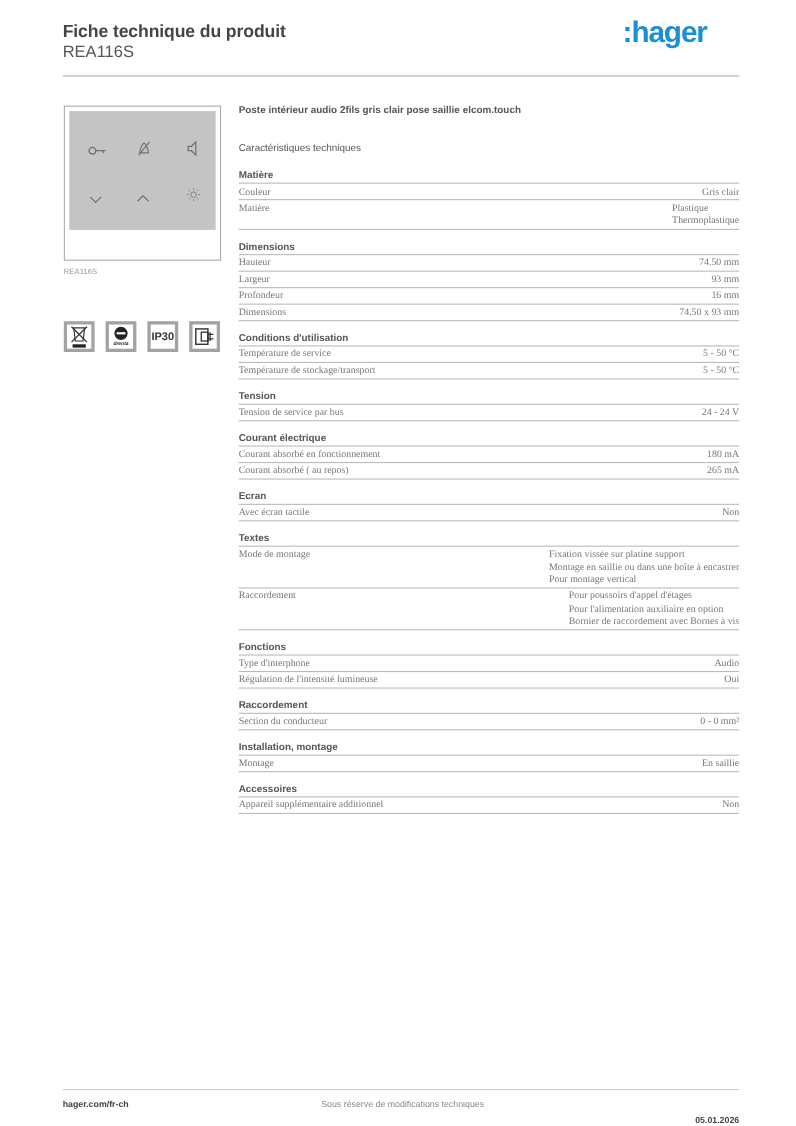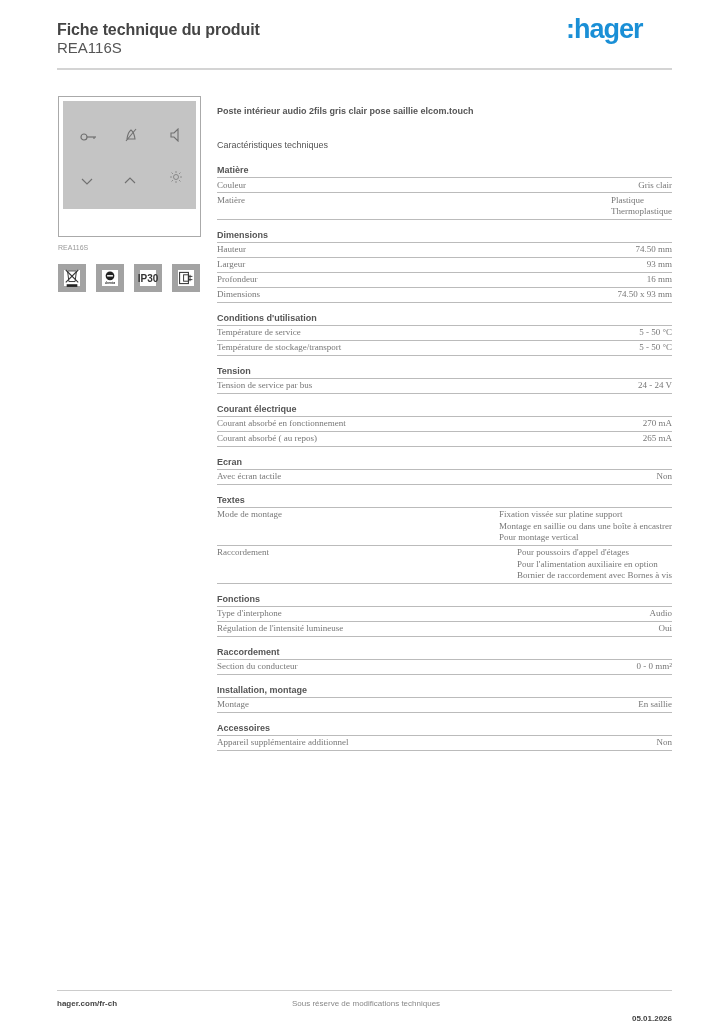--- a/index.html
+++ b/index.html
@@ -10,24 +10,24 @@
   .header-ref { position: absolute; left: 57px; top: 39px; font-size: 15px; color: #555; }
   .logo { position: absolute; left: 566px; top: 14px; font-size: 27px; font-weight: bold; color: #1a8fd6; letter-spacing: -1px; }
   .header-rule { position: absolute; left: 57px; top: 68px; width: 615px; height: 2px; background: #d4d4d4; }
 
   .product-frame { position: absolute; left: 58px; top: 96px; width: 143px; height: 141px; border: 1px solid #aaa; background: #fff; }
   .product-screen { position: absolute; left: 4px; top: 4px; width: 133px; height: 108px; background: #c4c4c4; }
   .pic { position: absolute; color: #707070; font-size: 13px; line-height: 1; }
   .product-caption { position: absolute; left: 58px; top: 244px; font-size: 7px; color: #999; }
 
   .badges { position: absolute; left: 58px; top: 264px; display: flex; gap: 10px; }
-  .badge { width: 28px; height: 28px; border: 6px solid #a3a3a3; display: flex; align-items: center; justify-content: center; font-size: 10px; font-weight: bold; color: #333; background: #fff; }
+  .badge { width: 28px; height: 28px; border: 3px solid #a3a3a3; display: flex; align-items: center; justify-content: center; font-size: 10px; font-weight: bold; color: #333; background: #fff; margin-top: 28px; }
 
   .main { position: absolute; left: 217px; top: 95px; width: 455px; }
-  .desc { font-size: 9px; font-weight: bold; color: #555; height: 34px; margin-top: 11px; }
+  .desc { font-size: 9px; font-weight: bold; color: #555; height: 34px; }
   .sec-title-main { font-size: 9px; font-weight: normal; color: #555; height: 24px; }
   .group { margin-bottom: 9px; }
   .group-head { font-size: 9px; font-weight: bold; color: #555; padding: 0 0 1px 0; border-bottom: 1px solid #bbb; line-height: 12px; }
   .row { display: flex; justify-content: space-between; font-size: 9px; color: #777; border-bottom: 1px solid #bbb; line-height: 11.5px; padding: 1.5px 0 1px 0; font-family: Liberation Serif, serif; }
   .row .val { text-align: left; white-space: pre-line; }
 
   .footer-rule { position: absolute; left: 57px; top: 990px; width: 615px; height: 1px; background: #ccc; }
   .footer-left { position: absolute; left: 57px; top: 999px; font-size: 8px; font-weight: bold; color: #444; }
   .footer-center { position: absolute; left: 292px; top: 999px; font-size: 8px; color: #888; }
   .footer-right { position: absolute; right: 52px; top: 999px; font-size: 8px; font-weight: bold; color: #444; margin-top: 15px; }
@@ -169,21 +169,21 @@
         <div class="group-head">Tension</div>
         <div class="row">
           <span>Tension de service par bus</span>
           <span class="val">24 - 24 V</span>
         </div>
       </div>
       <div class="group">
         <div class="group-head">Courant électrique</div>
         <div class="row">
           <span>Courant absorbé en fonctionnement</span>
-          <span class="val">270 mA</span>
+          <span class="val">180 mA</span>
         </div>
         <div class="row">
           <span>Courant absorbé ( au repos)</span>
           <span class="val">265 mA</span>
         </div>
       </div>
       <div class="group">
         <div class="group-head">Ecran</div>
         <div class="row">
           <span>Avec écran tactile</span>

